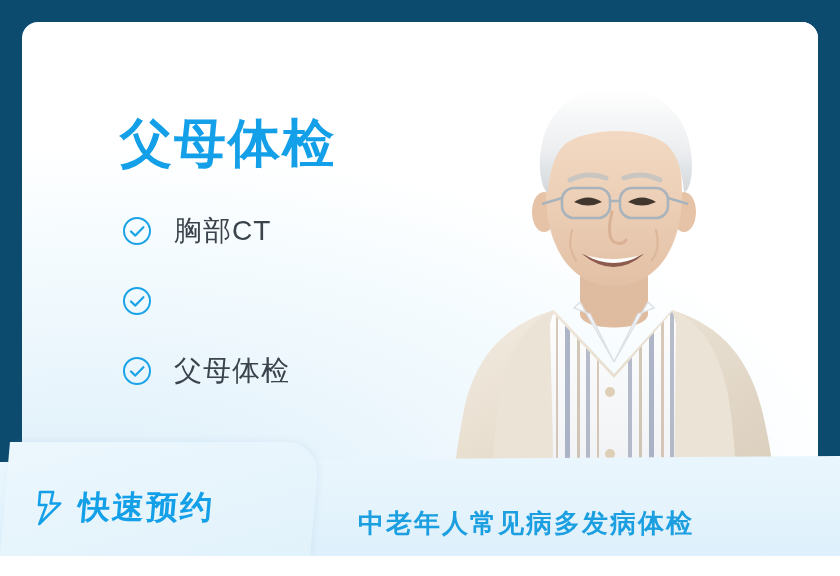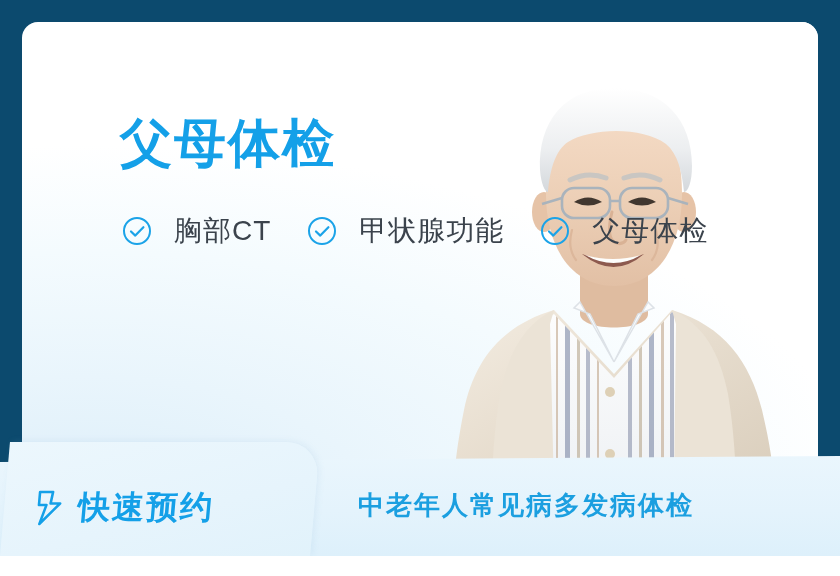--- a/index.html
+++ b/index.html
@@ -50,21 +50,21 @@
     letter-spacing:2px;
     color:#14a0e8;
     line-height:1.15;
     white-space:nowrap;
   }
 
   
   #features {
     position:absolute;
     left:100px; top:190px;
-    display:flex; flex-direction:row;
+    display:flex; flex-direction:column;
     gap:36px;
   }
   .feature {
     display:flex; align-items:center; gap:22px;
   }
   .check-icon { width:30px; height:30px; flex:0 0 30px; display:block; }
   .feature-label {
     font-size:28px;
     font-weight:500;
     color:#3b434c;
@@ -75,21 +75,21 @@
   
   #bottom-bar {
     position:absolute;
     left:0; bottom:0;
     width:840px; height:100px;
     background:linear-gradient(180deg,#eaf6fd 0%,#e4f3fc 55%,#ddf0fb 100%);
     clip-path:polygon(0 6px, 840px 0, 840px 100px, 0 100px);
   }
   #bottom-bar-caption {
     position:absolute;
-    left:358px; top:488px;
+    left:358px; top:506px;
     font-size:26px;
     font-weight:700;
     color:#1b9fe0;
     letter-spacing:2px;
     white-space:nowrap;
   }
 
   
   #quick-book {
     position:absolute;
@@ -230,21 +230,20 @@
         <span class="feature-label">胸部CT</span>
       </div>
 
       <div class="feature">
         <span class="check-icon-wrap">
           <svg class="check-icon" viewBox="0 0 30 30" xmlns="http://www.w3.org/2000/svg">
             <circle cx="15" cy="15" r="13" fill="none" stroke="#1ba3e8" stroke-width="2"></circle>
             <path d="M9 15.5 L13.3 19.6 L21.4 11.2" fill="none" stroke="#1ba3e8" stroke-width="2.2" stroke-linecap="round" stroke-linejoin="round"></path>
           </svg>
         </span>
-        <span class="feature-label">甲状腺功能</span>
       </div>
 
       <div class="feature">
         <span class="check-icon-wrap">
           <svg class="check-icon" viewBox="0 0 30 30" xmlns="http://www.w3.org/2000/svg">
             <circle cx="15" cy="15" r="13" fill="none" stroke="#1ba3e8" stroke-width="2"></circle>
             <path d="M9 15.5 L13.3 19.6 L21.4 11.2" fill="none" stroke="#1ba3e8" stroke-width="2.2" stroke-linecap="round" stroke-linejoin="round"></path>
           </svg>
         </span>
         <span class="feature-label">父母体检</span>

